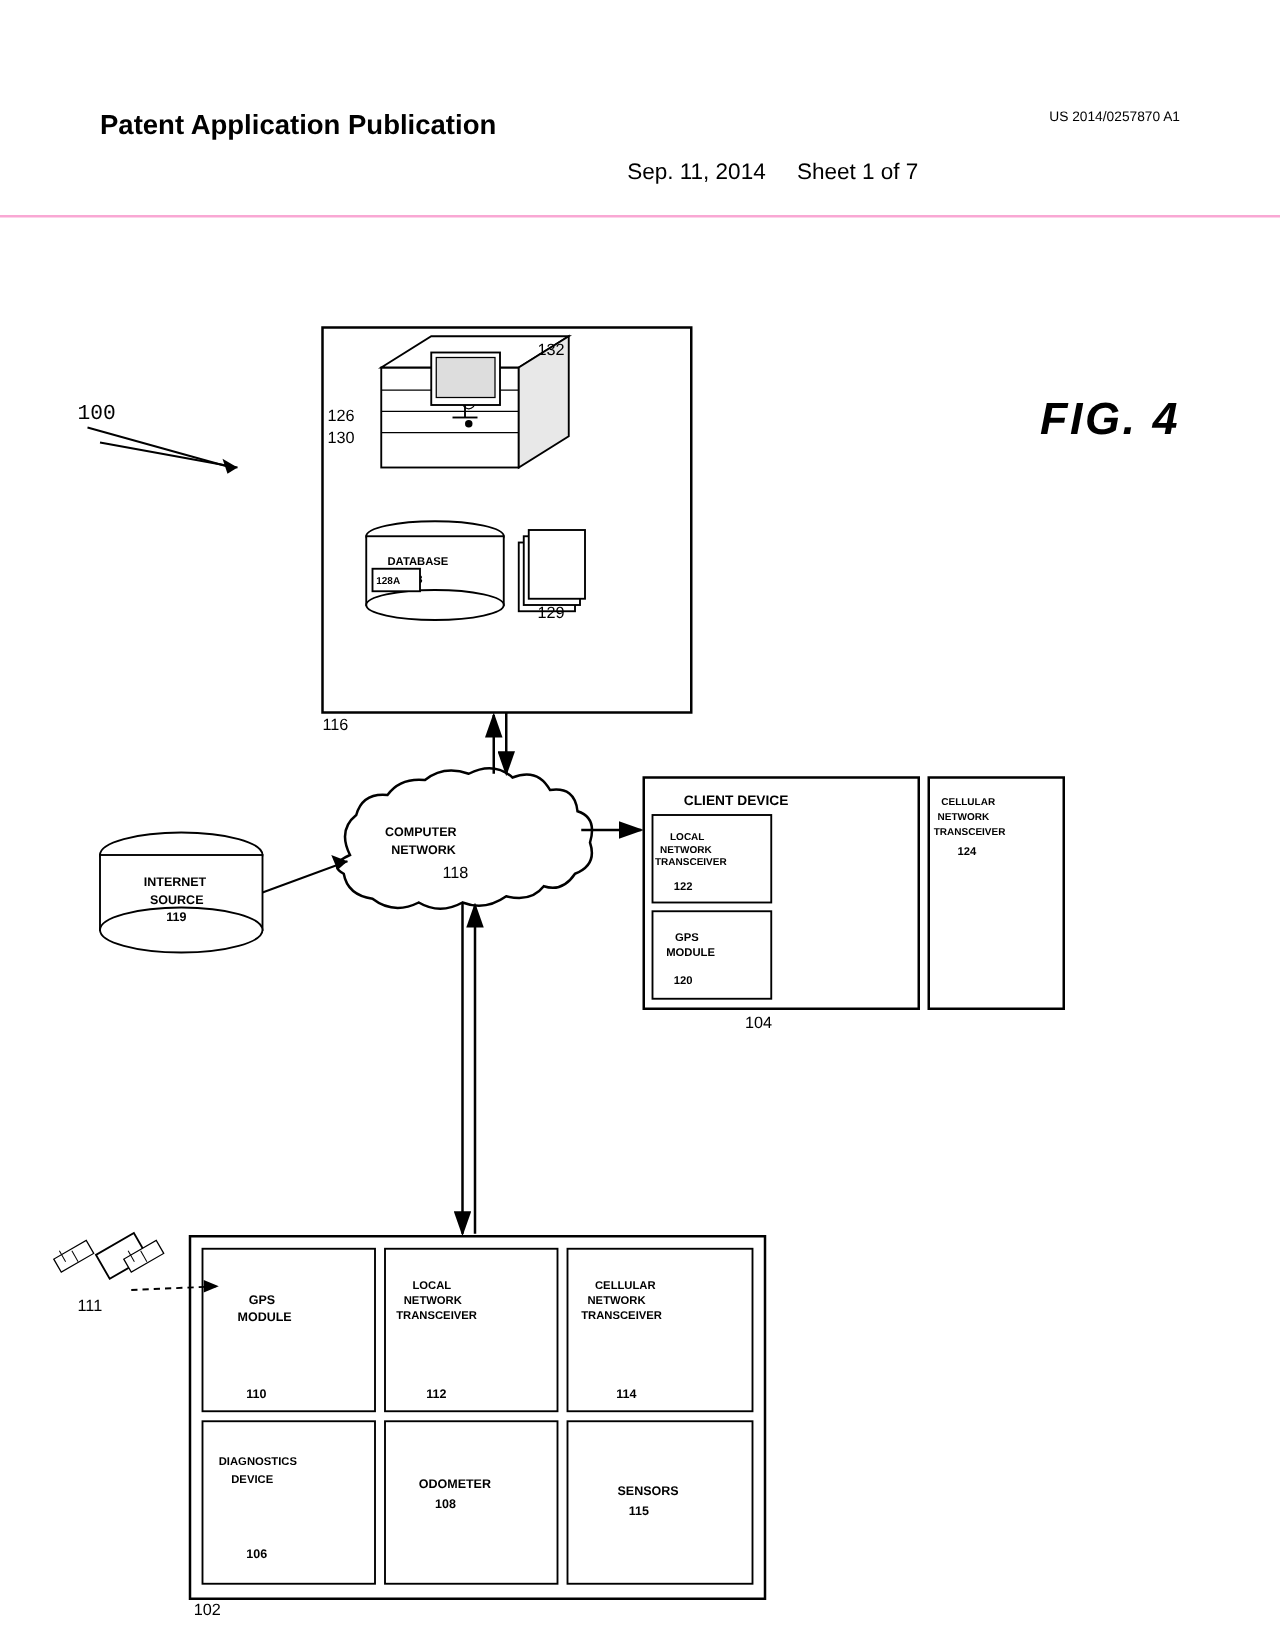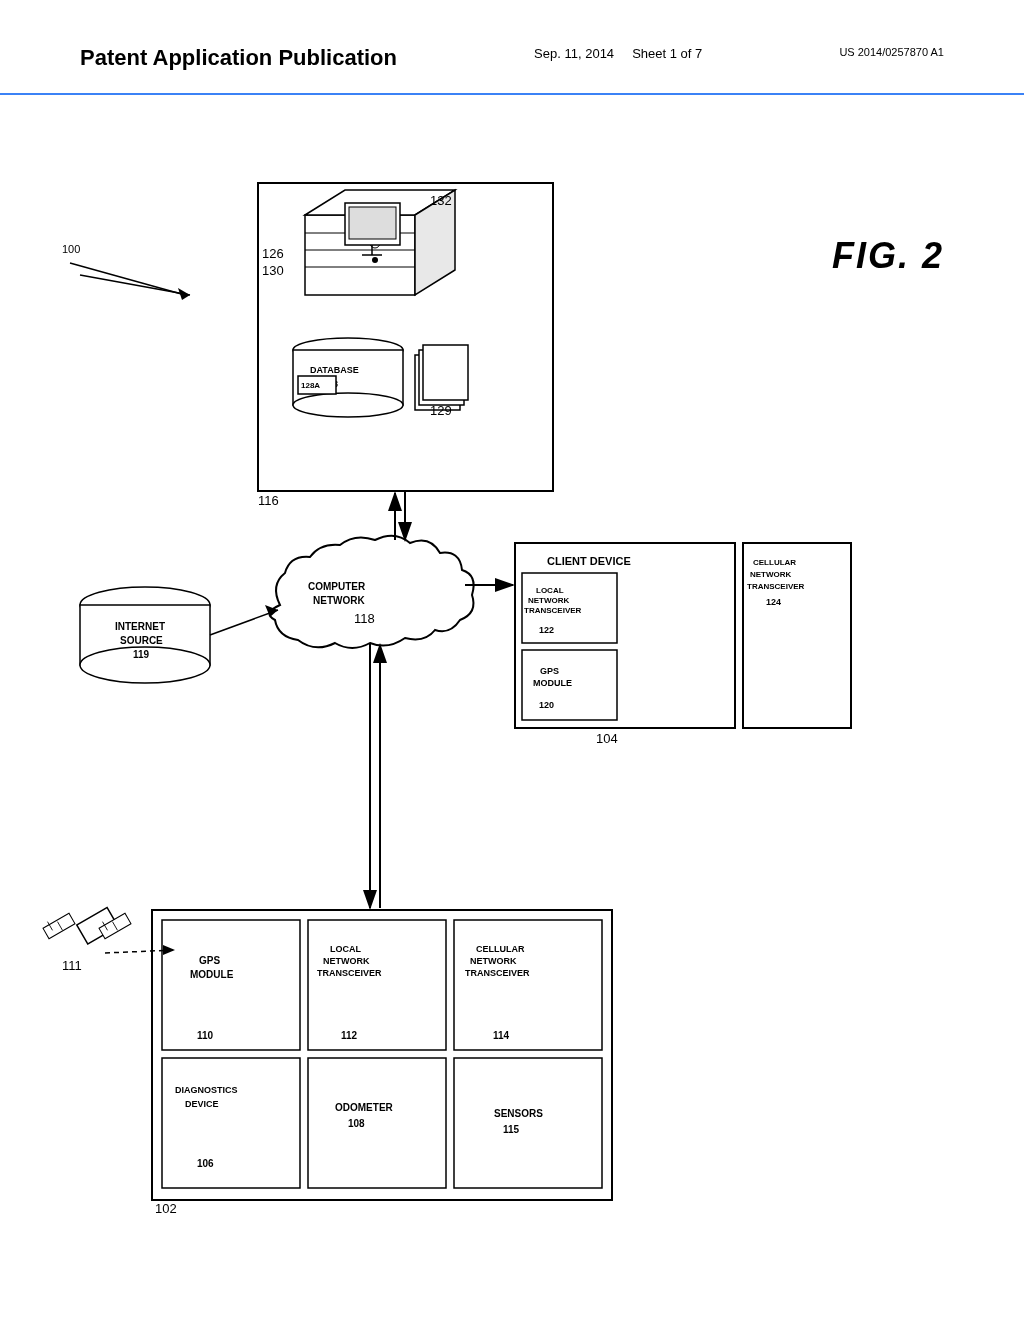--- a/index.html
+++ b/index.html
@@ -18,36 +18,37 @@
       background: #fff;
       position: relative;
       padding: 0;
     }
 
     
     .header {
       display: flex;
       justify-content: space-between;
       align-items: flex-start;
-      padding: 44px 80px 20px 80px;
-      border-bottom: 2px solid #3b82f6;
+      padding: 86px 80px 20px 80px;
+      border-bottom: 2px solid #f9a8d4;
       margin-bottom: 0;
     }
     .header-left {
       font-size: 22px;
       font-weight: bold;
       font-family: Arial, sans-serif;
       max-width: 320px;
       line-height: 1.3;
     }
     .header-center {
-      font-size: 13px;
+      font-size: 18px;
       font-family: Arial, sans-serif;
       text-align: left;
       line-height: 1.6;
+      margin-top: 37px;
     }
     .header-right {
       font-size: 11px;
       font-family: Arial, sans-serif;
       text-align: right;
       line-height: 1.6;
     }
 
     
     .diagram-area {
@@ -64,22 +65,22 @@
       font-family: Arial, sans-serif;
       font-size: 36px;
       font-style: italic;
       font-weight: bold;
       letter-spacing: 2px;
     }
 
     
     .ref-label {
       position: absolute;
-      font-family: Liberation Sans, sans-serif;
-      font-size: 11px;
+      font-family: Liberation Mono, monospace;
+      font-size: 17px;
       font-weight: normal;
     }
 
     
     .svg-overlay {
       position: absolute;
       top: 0;
       left: 0;
       width: 1024px;
       height: 1320px;
@@ -95,21 +96,21 @@
     <div class="header-left">Patent Application Publication</div>
     <div class="header-center">
       <span>Sep. 11, 2014</span>&nbsp;&nbsp;&nbsp;&nbsp;
       <span>Sheet 1 of 7</span>
     </div>
     <div class="header-right">US 2014/0257870 A1</div>
   </div>
 
   <div class="diagram-area">
 
-    <div class="fig-label">FIG. 2</div>
+    <div class="fig-label">FIG. 4</div>
 
     <div class="ref-label" style="top:148px; left:62px;">100</div>
 
     <svg class="svg-overlay" xmlns="http://www.w3.org/2000/svg">
 
       <rect x="258" y="88" width="295" height="308" fill="white" stroke="black" stroke-width="2"></rect>
 
       <text x="258" y="410" font-family="Arial" font-size="13">116</text>
 
       <rect x="305" y="120" width="110" height="80" fill="white" stroke="black" stroke-width="1.5"></rect>

